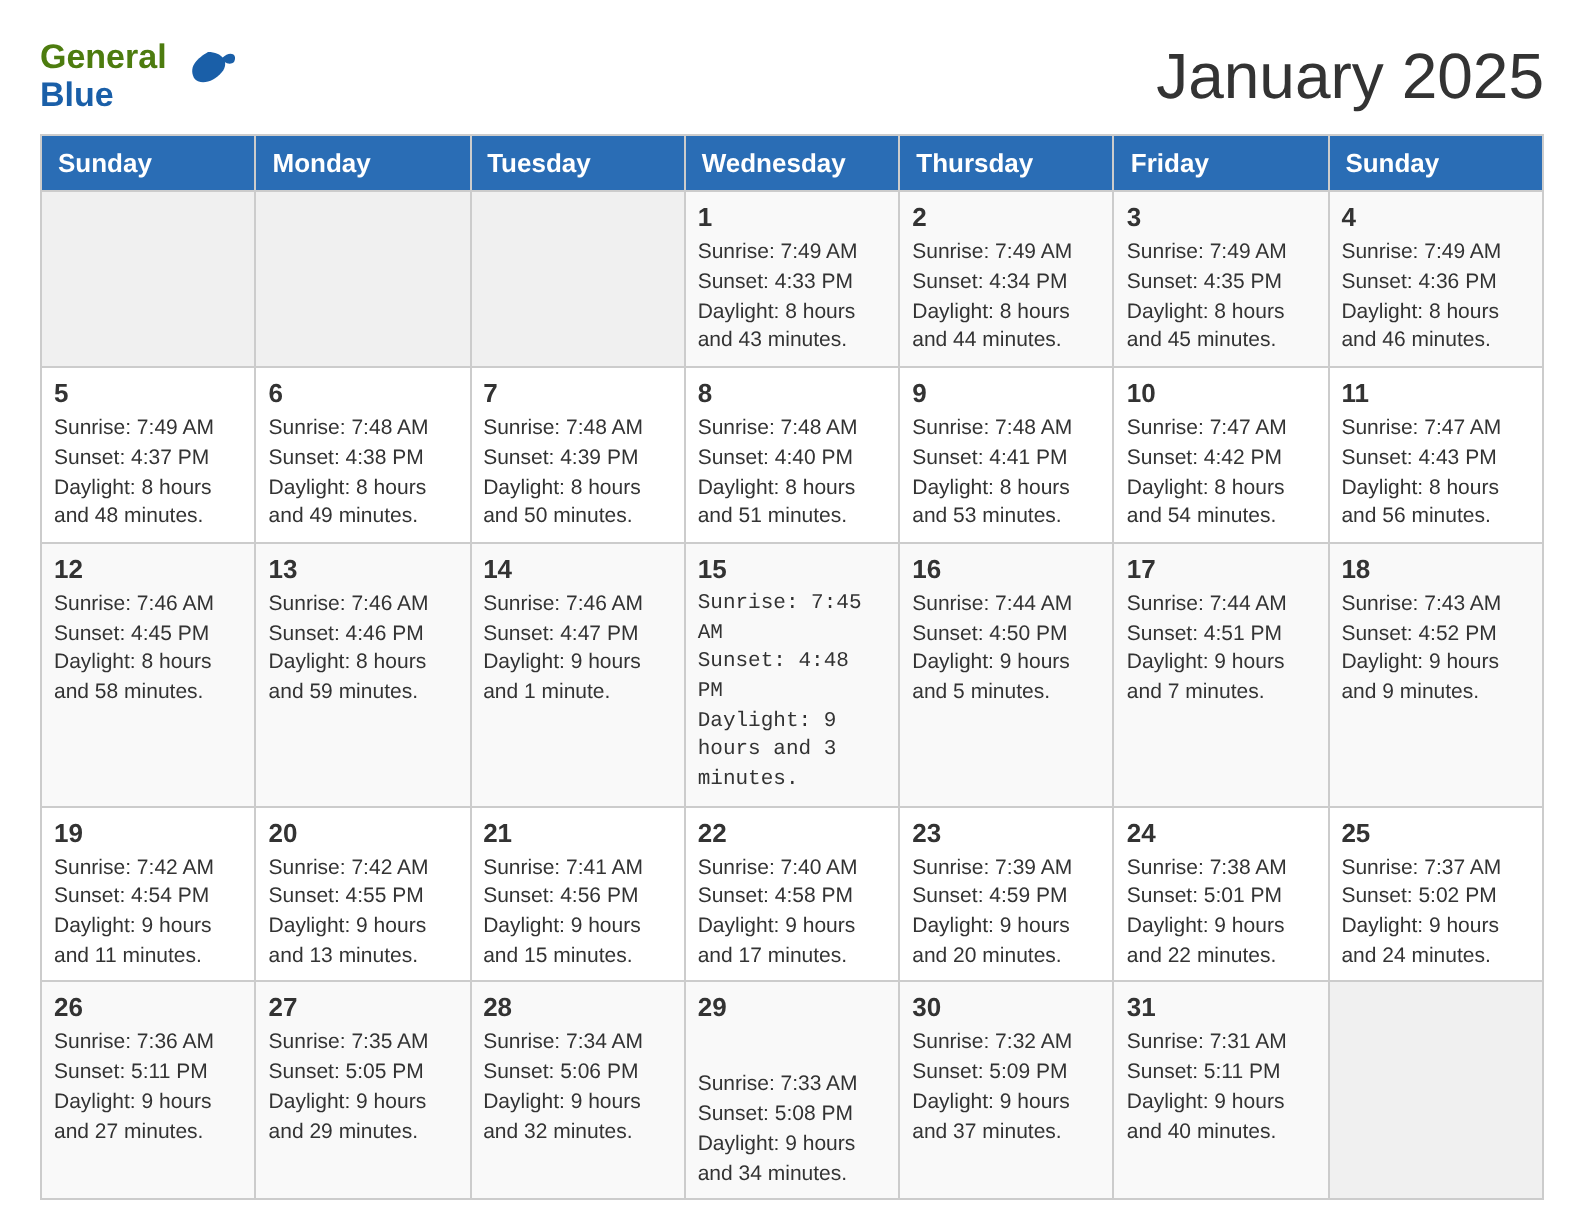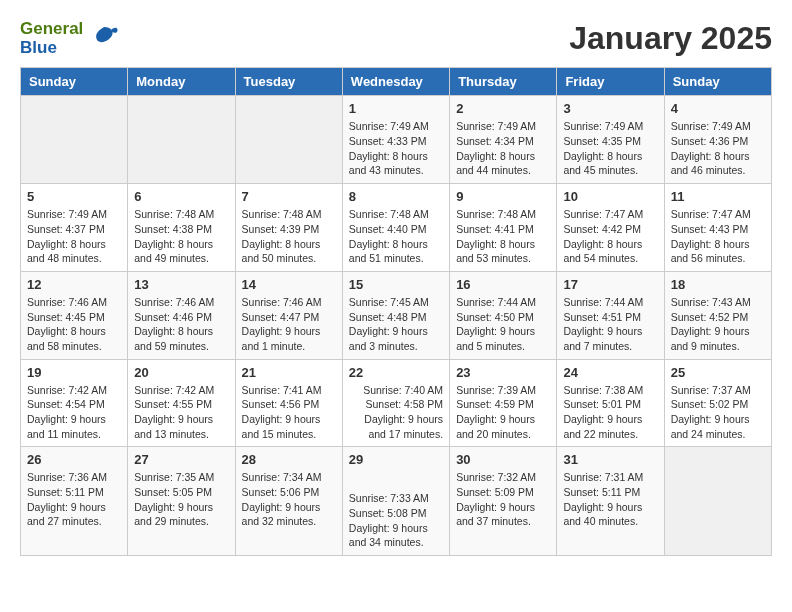--- a/index.html
+++ b/index.html
@@ -19,21 +19,21 @@
     .logo {
       display: flex;
       align-items: center;
       gap: 4px;
     }
     .title-section {
       text-align: right;
     }
     .month-title {
       font-size: 32px;
-      font-weight: bold;
+      font-weight: normal;
       color: #333;
     }
     .location-title {
       font-size: 16px;
       color: #333;
     }
     table {
       width: 100%;
       border-collapse: collapse;
       border-radius: 30px;
@@ -199,21 +199,21 @@
 Daylight: 8 hours and 59 minutes.</div>
         </td>
         <td>
           <div class="day-number">14</div>
           <div class="day-info" style="white-space: pre-line;">Sunrise: 7:46 AM
 Sunset: 4:47 PM
 Daylight: 9 hours and 1 minute.</div>
         </td>
         <td>
           <div class="day-number">15</div>
-          <div class="day-info" style="white-space: pre-line;">Sunrise: 7:45 AM
+          <div class="day-info" style="white-space: pre-line; font-family: Liberation Mono, monospace;">Sunrise: 7:45 AM
 Sunset: 4:48 PM
 Daylight: 9 hours and 3 minutes.</div>
         </td>
         <td>
           <div class="day-number">16</div>
           <div class="day-info" style="white-space: pre-line;">Sunrise: 7:44 AM
 Sunset: 4:50 PM
 Daylight: 9 hours and 5 minutes.</div>
         </td>
         <td>
@@ -243,21 +243,21 @@
 Daylight: 9 hours and 13 minutes.</div>
         </td>
         <td>
           <div class="day-number">21</div>
           <div class="day-info" style="white-space: pre-line;">Sunrise: 7:41 AM
 Sunset: 4:56 PM
 Daylight: 9 hours and 15 minutes.</div>
         </td>
         <td>
           <div class="day-number">22</div>
-          <div class="day-info" style="white-space: pre-line; text-align: right;">Sunrise: 7:40 AM
+          <div class="day-info" style="white-space: pre-line;">Sunrise: 7:40 AM
 Sunset: 4:58 PM
 Daylight: 9 hours and 17 minutes.</div>
         </td>
         <td>
           <div class="day-number">23</div>
           <div class="day-info" style="white-space: pre-line;">Sunrise: 7:39 AM
 Sunset: 4:59 PM
 Daylight: 9 hours and 20 minutes.</div>
         </td>
         <td>

